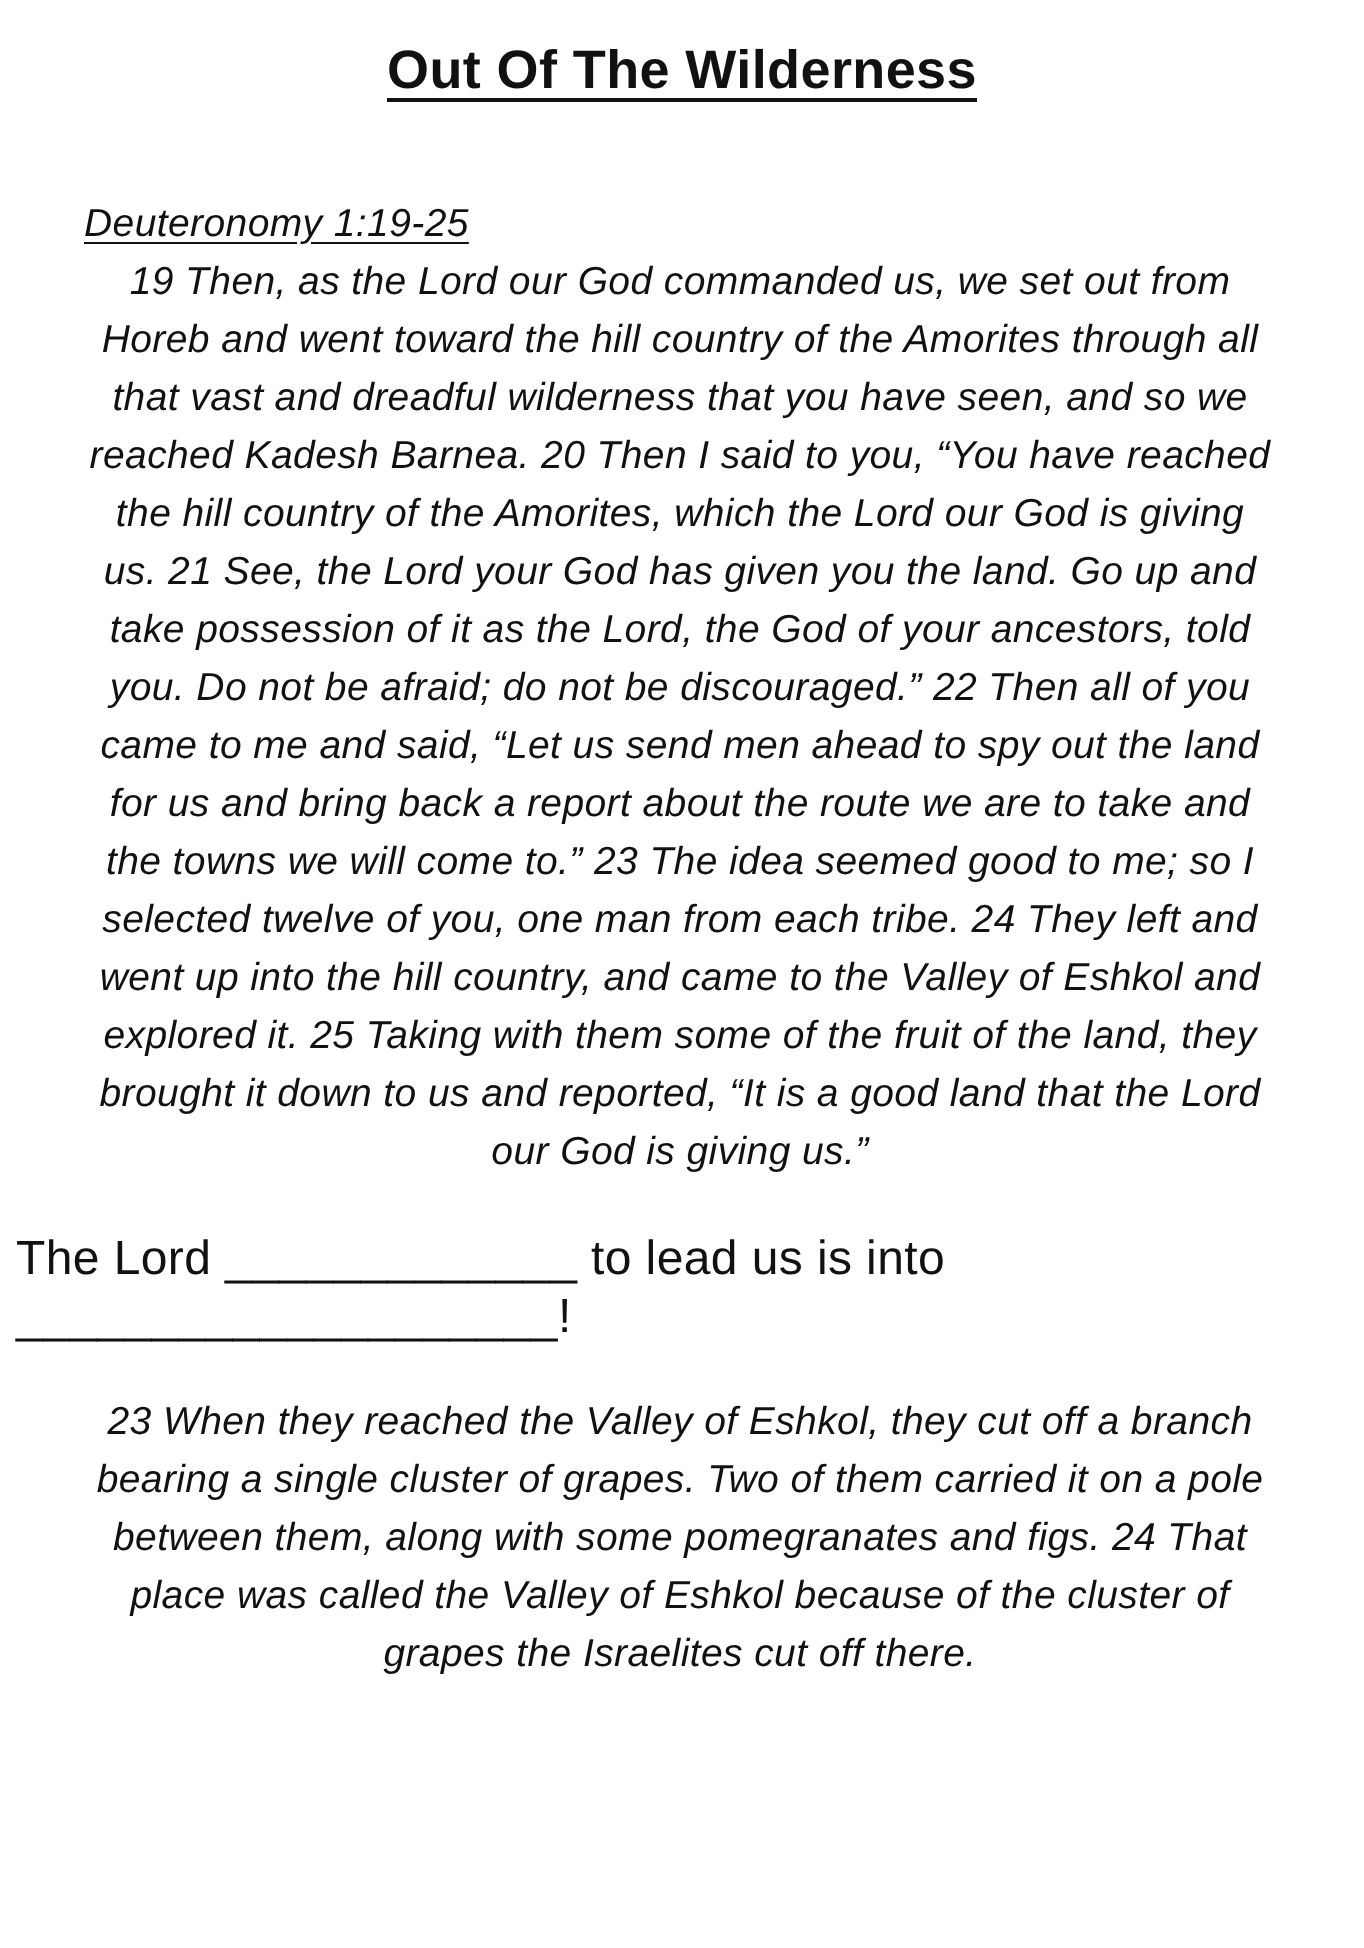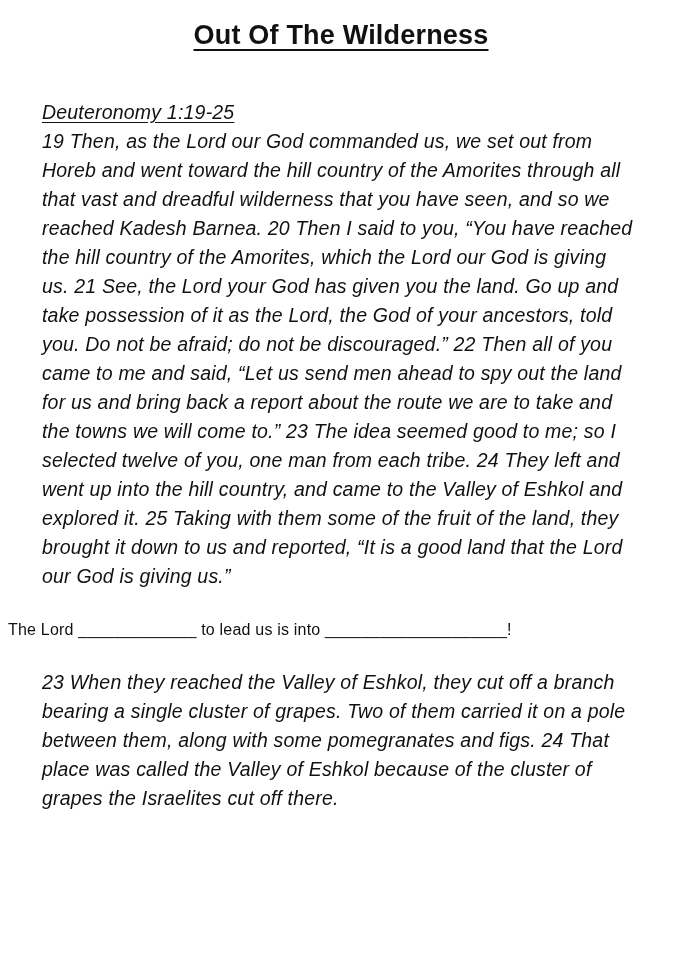--- a/index.html
+++ b/index.html
@@ -41,26 +41,27 @@
   .scripture-2 { margin-top: 24px; }
   .scripture-heading {
     font-weight: 400;
     font-size: 19.5px;
     display: inline-block;
     text-decoration: underline;
     text-underline-offset: 3px;
   }
   .scripture-body {
     white-space: normal;
+    text-align: center;
   }
   .fill-line {
     margin-left: 8px;
     margin-right: 8px;
     font-style: normal;
-    font-size: 16px;
+    font-size: 24px;
     line-height: 29px;
     letter-spacing: 0.2px;
   }
   .fill-line-1 { margin-top: 24px; }
   .fill-line-2 { margin-top: 26px; }
 </style>
 </head>
 <body>
 
 <div class="page">

